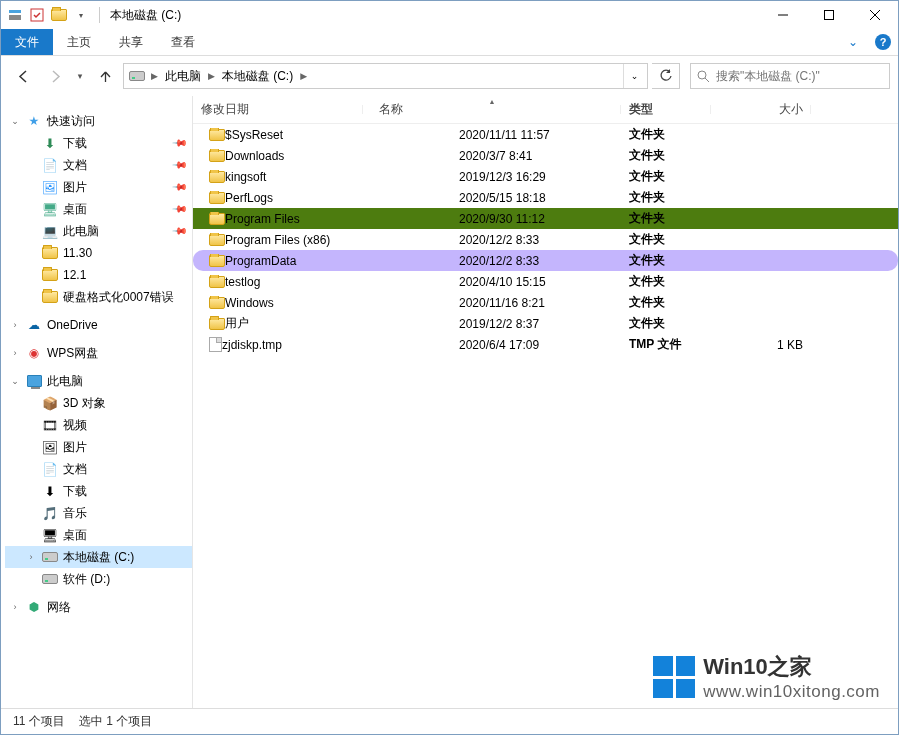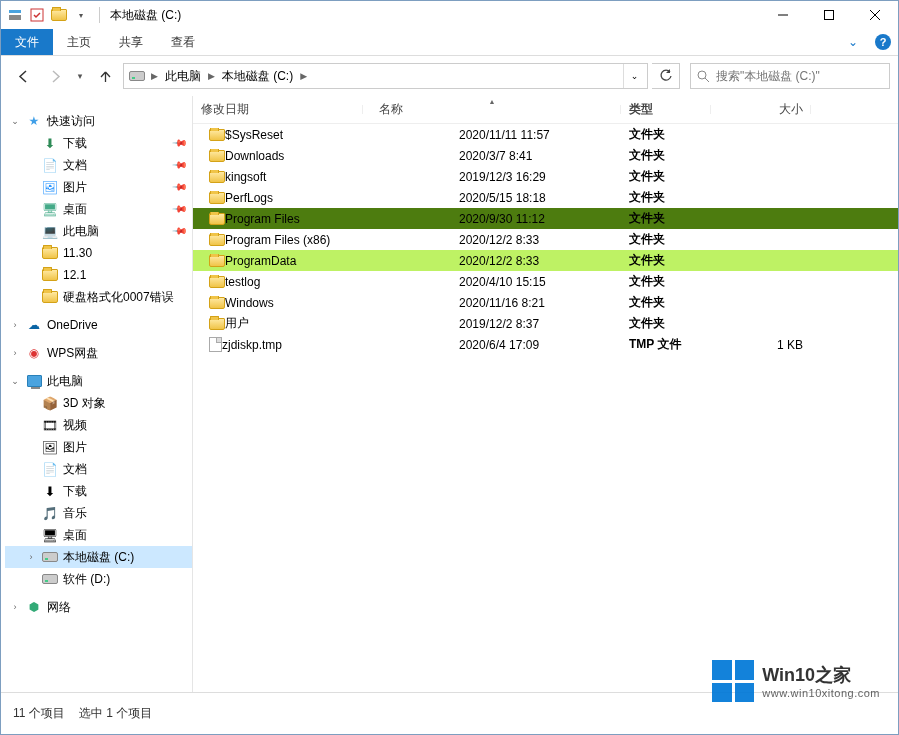--- a/index.html
+++ b/index.html
@@ -63,35 +63,35 @@
 .col { padding:0 8px; position:relative; }
 .col .sort { position:absolute; right:50%; top:-3px; transform:translateX(50%); font-size:7px; color:#666; }
 .col::after { content:""; position:absolute; right:0; top:4px; bottom:4px; width:1px; background:#eee; }
 .c-name { width:258px; padding-left:16px; }
 .c-date { width:170px; }
 .c-type { width:90px;font-weight:bold; }
 .c-size { width:100px; text-align:right; }
 .rows { flex:1; overflow:auto; }
 .row { display:flex; align-items:center; height:21px; }
 .row.sel { background:#4d7c0f; }
-.row.hov { background:#bef264; }
+.row.hov { background:#c4b5fd;border-radius:10px; }
 .cell { padding:0 8px; overflow:hidden; text-overflow:ellipsis; white-space:nowrap; }
 .cell.c-name { display:flex; align-items:center; padding-left:16px; }
 .cell.c-size { text-align:right; }
 
 
-.status { height:42px; border-top:1px solid #ddd; display:flex; align-items:center; padding:8px 12px; gap:14px; color:#333; }
+.status { height:26px; border-top:1px solid #ddd; display:flex; align-items:center; padding:8px 12px; gap:14px; color:#333; }
 
 
 .wm { position:absolute; right:18px; bottom:32px; display:flex; align-items:center; gap:8px; opacity:0.92; pointer-events:none; }
 .wm .logo { width:42px; height:42px; display:grid; grid-template:1fr 1fr/1fr 1fr; gap:3px; }
 .wm .logo div { background:#0078d7; }
 .wm .txt { display:flex; flex-direction:column; }
-.wm .txt .big { font-size:18px; font-weight:600; color:#222; }
-.wm .txt .sm { font-size:11px; color:#555; letter-spacing:0.5px; }
+.wm .txt .big { font-size:22px; font-weight:600; color:#222; }
+.wm .txt .sm { font-size:17px; color:#555; letter-spacing:0.5px; }
 
 svg { display:block; }
 </style>
 </head>
 <body>
 
 <div class="titlebar">
   <div class="qat">
     <span class="qat-icn">
         <svg width="16" height="16">

